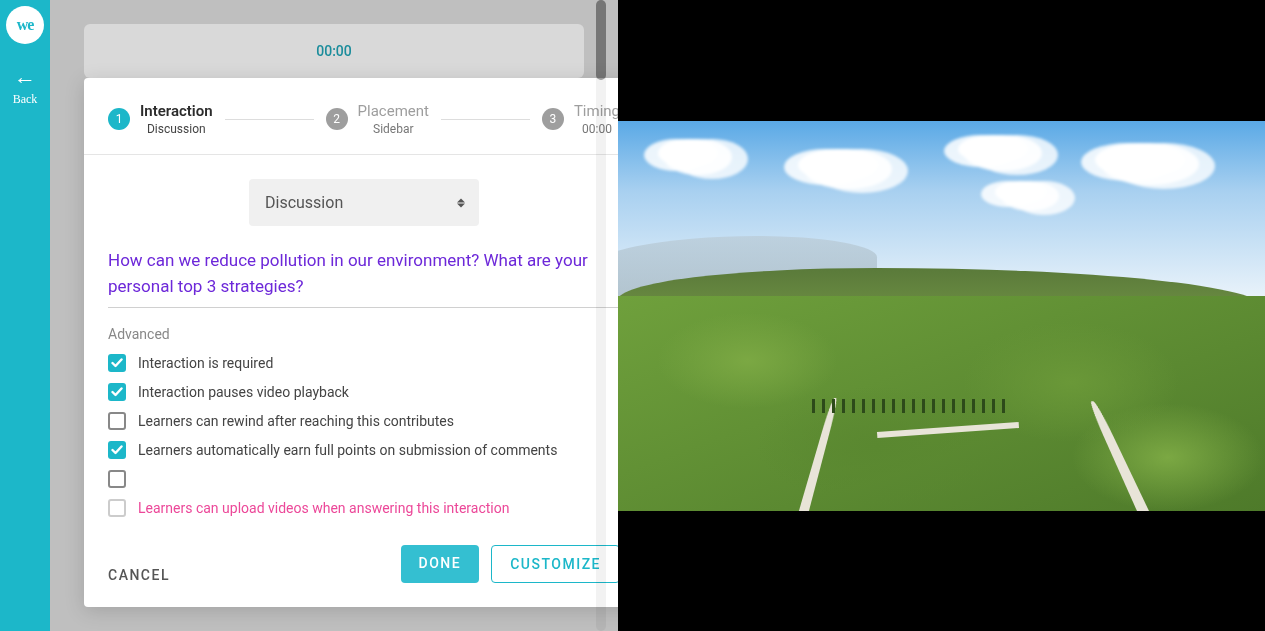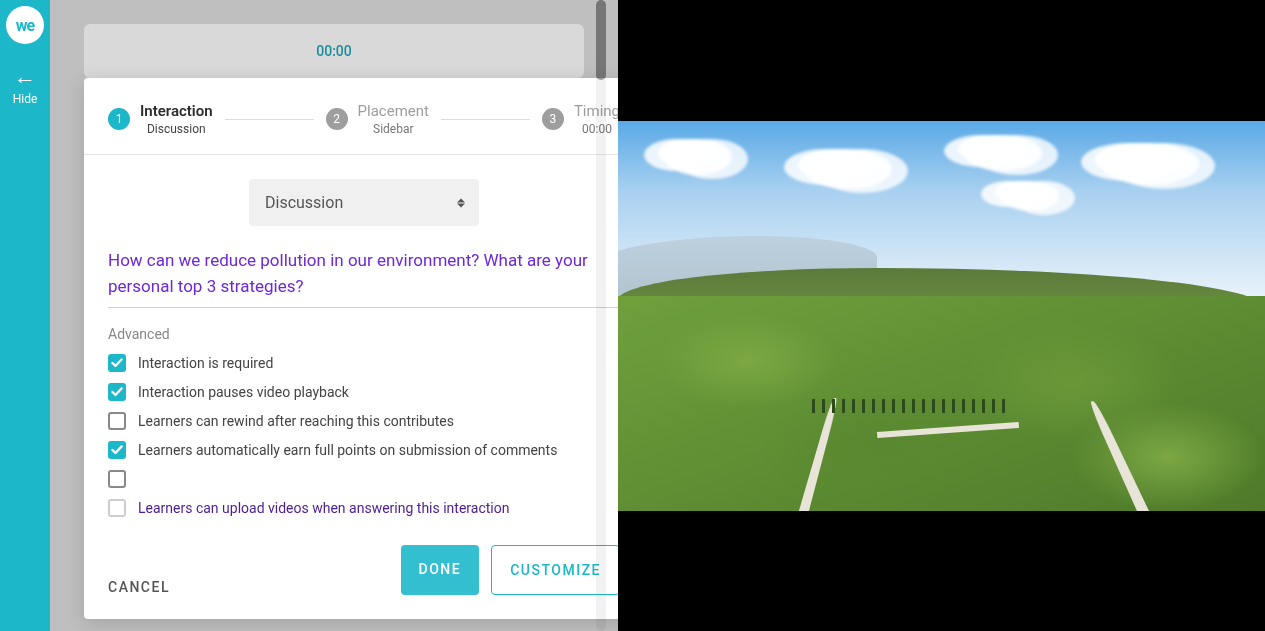--- a/index.html
+++ b/index.html
@@ -9,20 +9,21 @@
   
   .rail {
     width: 50px;
     background: #1cb7c9;
     color: #fff;
     display: flex;
     flex-direction: column;
     align-items: center;
     padding-top: 6px;
     flex-shrink: 0;
+    font-family: Liberation Serif, serif;
   }
   .logo {
     width: 38px; height: 38px;
     background: #fff;
     border-radius: 50%;
     display: flex; align-items: center; justify-content: center;
     color: #1cb7c9;
     font-weight: 700;
     font-size: 16px;
     margin-bottom: 22px;
@@ -134,21 +135,21 @@
     line-height: 1.5;
     border-bottom: 1px solid #d0d0d0;
     padding-bottom: 8px;
     margin-bottom: 18px;
   }
 
   .adv-label { font-size: 14px; color: #888; margin-bottom: 12px; }
 
   .opts { display: flex; flex-direction: column; gap: 11px; }
   .opt { display: flex; align-items: center; gap: 12px; font-size: 14px; color: #444; cursor: pointer;}
-  .opt.disabled { color: #4c1d95; cursor: default;}
+  .opt.disabled { color: #ec4899; cursor: default;}
   .chk {
     width: 18px; height: 18px; border-radius: 3px;
     display: flex; align-items: center; justify-content: center;
     flex-shrink: 0;
   }
   .chk.on { background: #1cb7c9; }
   .chk.on svg { stroke: #fff; }
   .chk.off { border: 2px solid #888; }
   .opt.disabled .chk.off { border-color: #ccc; }
 
@@ -157,21 +158,21 @@
     display: flex; align-items: flex-end; justify-content: space-between;
     padding: 18px 24px 24px 24px;
   }
   .btn-cancel {
     font-size: 14px; letter-spacing: 1.5px; color: #555; cursor: pointer;
     text-transform: uppercase; font-weight: 500;
   }
   .footer-right { display: flex; gap: 12px; }
   .btn {
     font-size: 14px; letter-spacing: 1.5px; text-transform: uppercase;
-    padding: 16px 18px; border-radius: 4px; cursor: pointer; font-weight: 500;
+    padding: 10px 18px; border-radius: 4px; cursor: pointer; font-weight: 500;
   }
   .btn-done { background: #34bfd1; color: #fff; }
   .btn-customize { background: #fff; color: #1cb7c9; border: 1px solid #1cb7c9; }
 
   
   .video-panel {
     flex: 1;
     background: #000;
     display: flex;
     align-items: center;
@@ -249,21 +250,21 @@
 </style>
 </head>
 <body>
 
 <div class="rail">
   <div class="logo">
     <span>we</span>
   </div>
   <div class="back-btn">
     <span class="arrow">←</span>
-    <span class="lbl">Hide</span>
+    <span class="lbl">Back</span>
   </div>
 </div>
 
 <div class="editor-wrap">
   <div class="timer-strip">
     <span>00:00</span>
   </div>
 
   <div class="modal">
 

